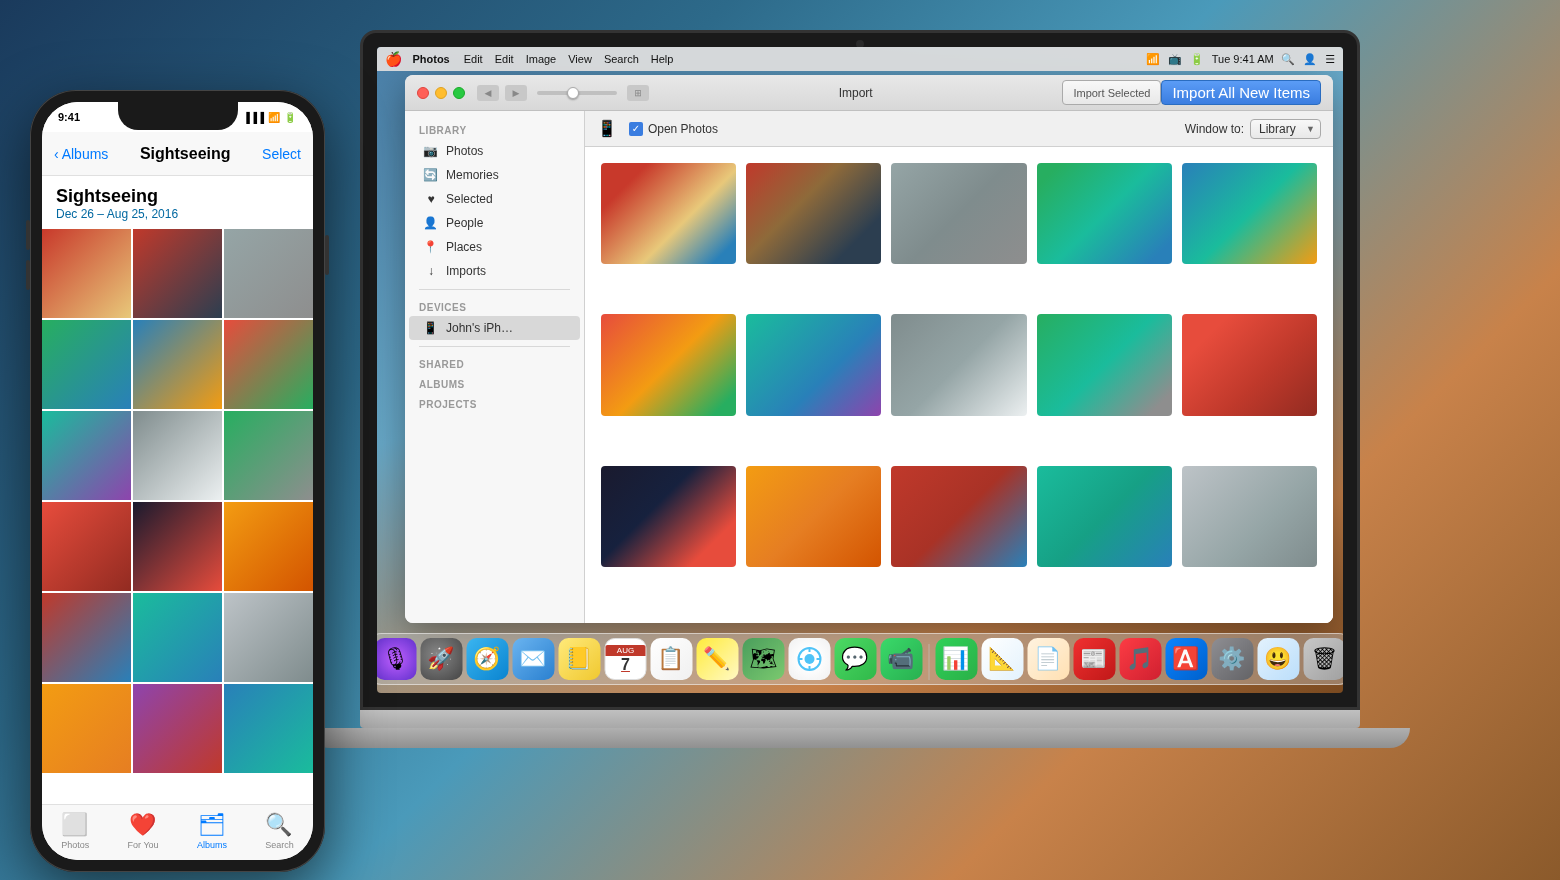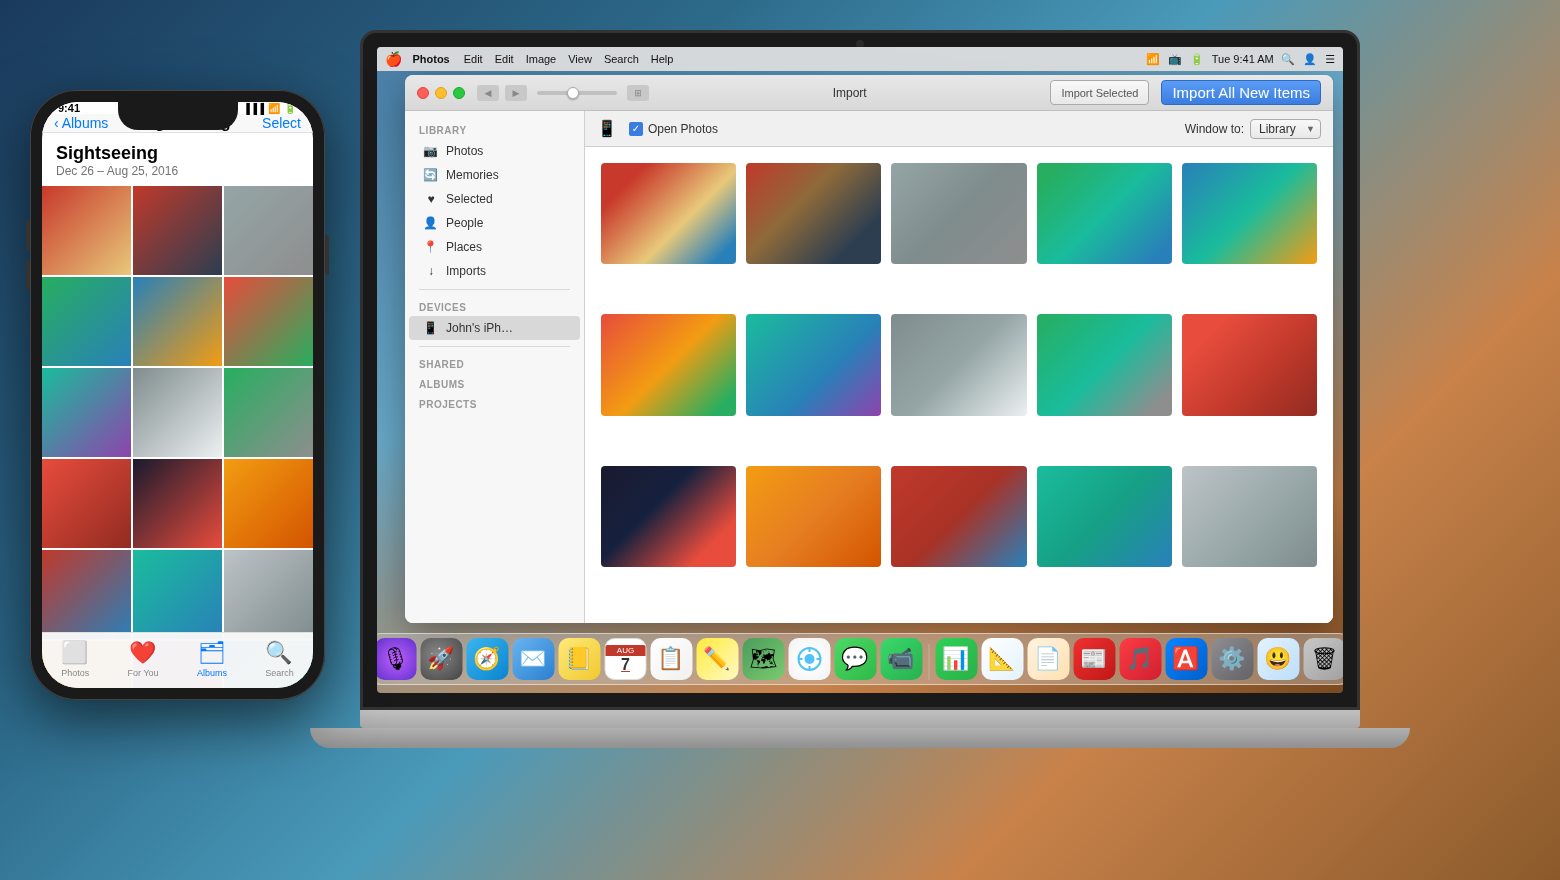--- a/index.html
+++ b/index.html
@@ -178,21 +178,21 @@
     }
     .window-title-center {
       flex: 1;
       text-align: center;
       font-size: 12px;
       font-weight: 500;
       color: #333;
     }
     .window-buttons-right {
       display: flex;
-      gap: 12px;
+      gap: 0;
     }
     .import-selected-btn {
       padding: 3px 10px;
       background: linear-gradient(180deg, #f8f8f8, #e8e8e8);
       border: 1px solid #aaa;
       border-radius: 4px;
       font-size: 11px;
       color: #555;
       cursor: pointer;
     }
@@ -425,21 +425,21 @@
       background: rgba(200,200,200,0.6);
       margin: 0 2px;
     }
 
     
     .iphone {
       position: absolute;
       left: 30px;
       top: 90px;
       width: 295px;
-      height: 610px;
+      height: 782px;
       background: #1a1a1a;
       border-radius: 46px;
       box-shadow: 0 20px 60px rgba(0,0,0,0.6), inset 0 0 0 1px #444;
       z-index: 5;
     }
     .iphone-screen {
       position: absolute;
       top: 12px;
       left: 12px;
       right: 12px;
@@ -504,21 +504,21 @@
     .iphone-album-header {
       padding: 10px 14px 4px;
     }
     .album-title {
       font-size: 18px;
       font-weight: 700;
       color: #000;
     }
     .album-date {
       font-size: 12px;
-      color: #737373;
+      color: #0369a1;
     }
     .iphone-photo-grid {
       display: grid;
       grid-template-columns: repeat(3, 1fr);
       gap: 2px;
       padding: 4px 0;
     }
     .iphone-photo {
       aspect-ratio: 1;
       background: #ccc;

